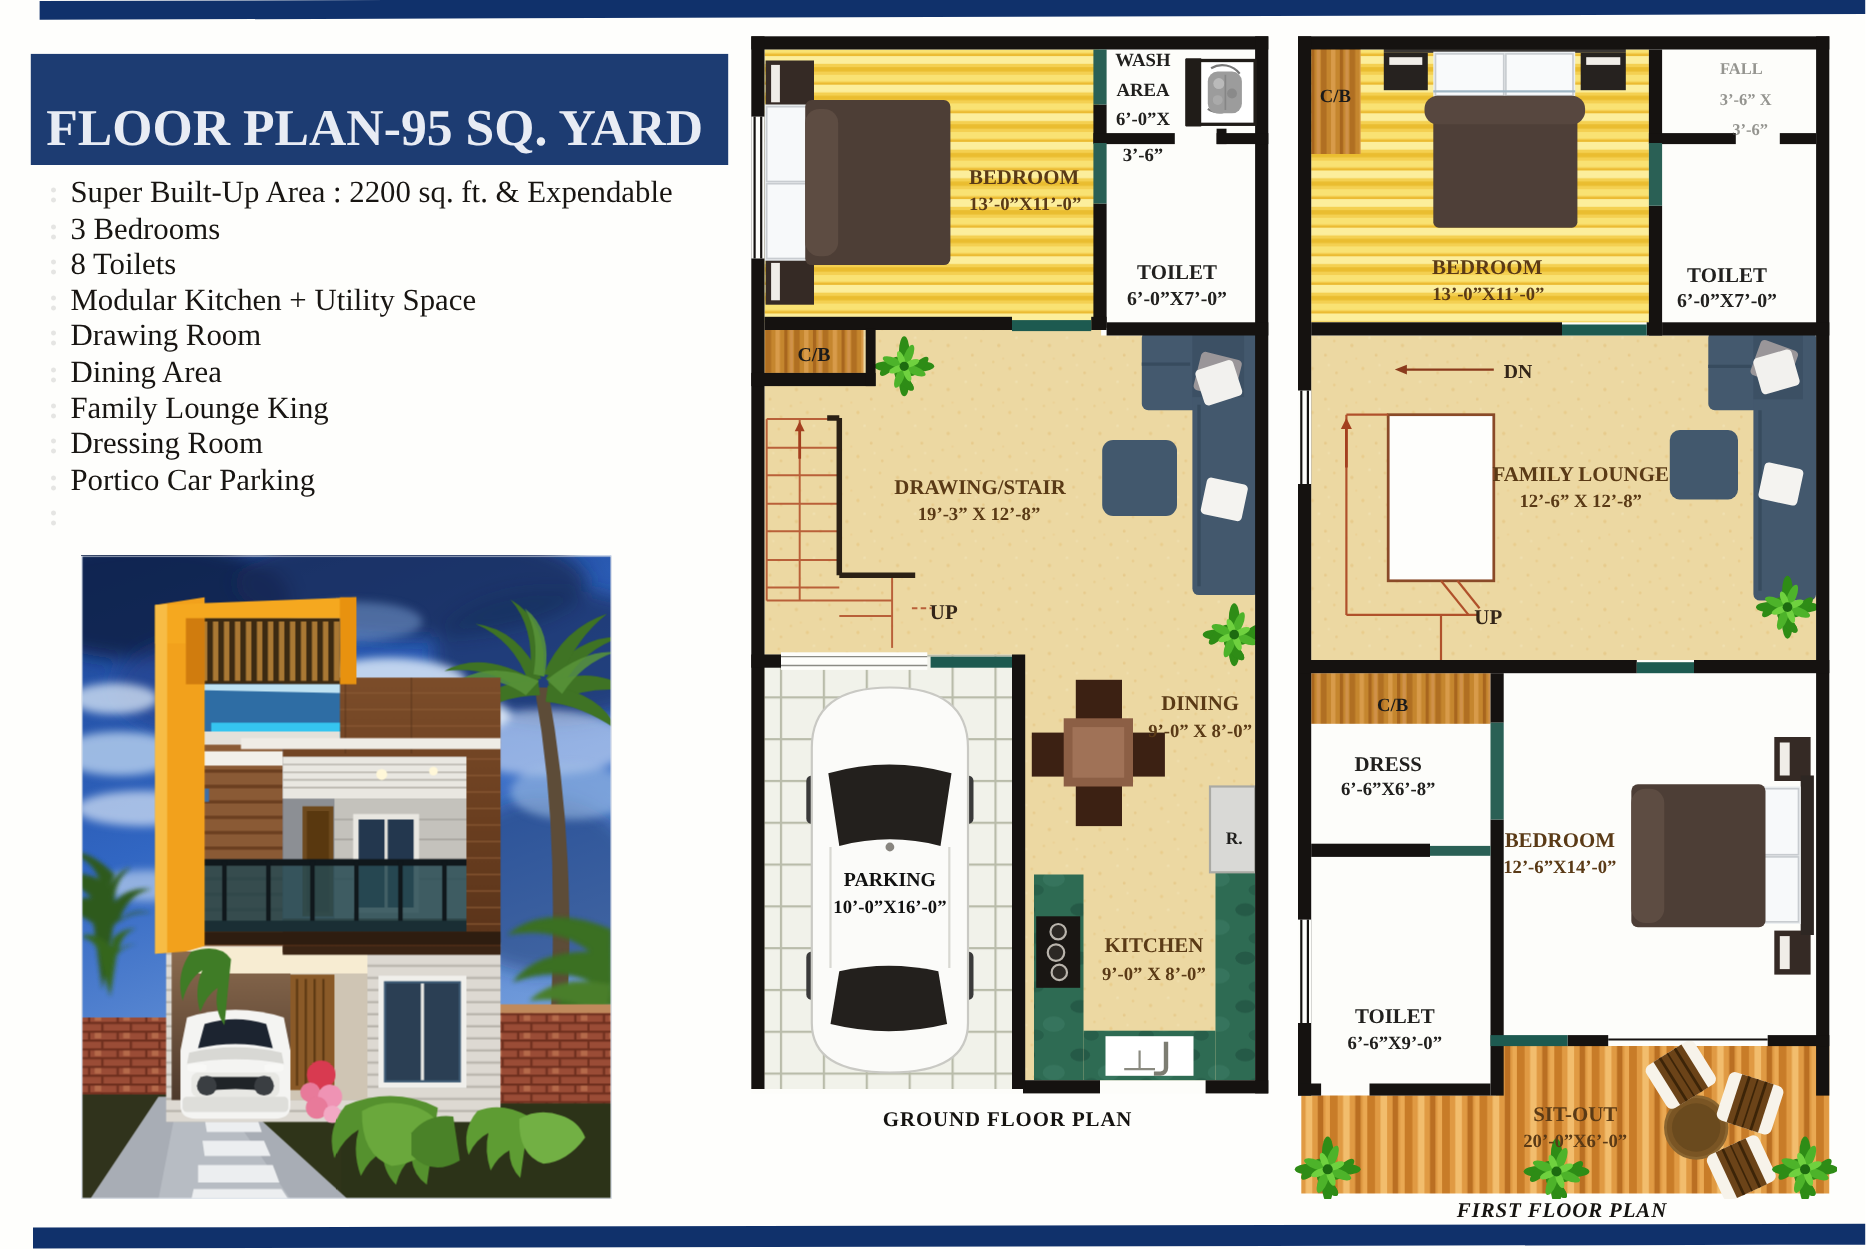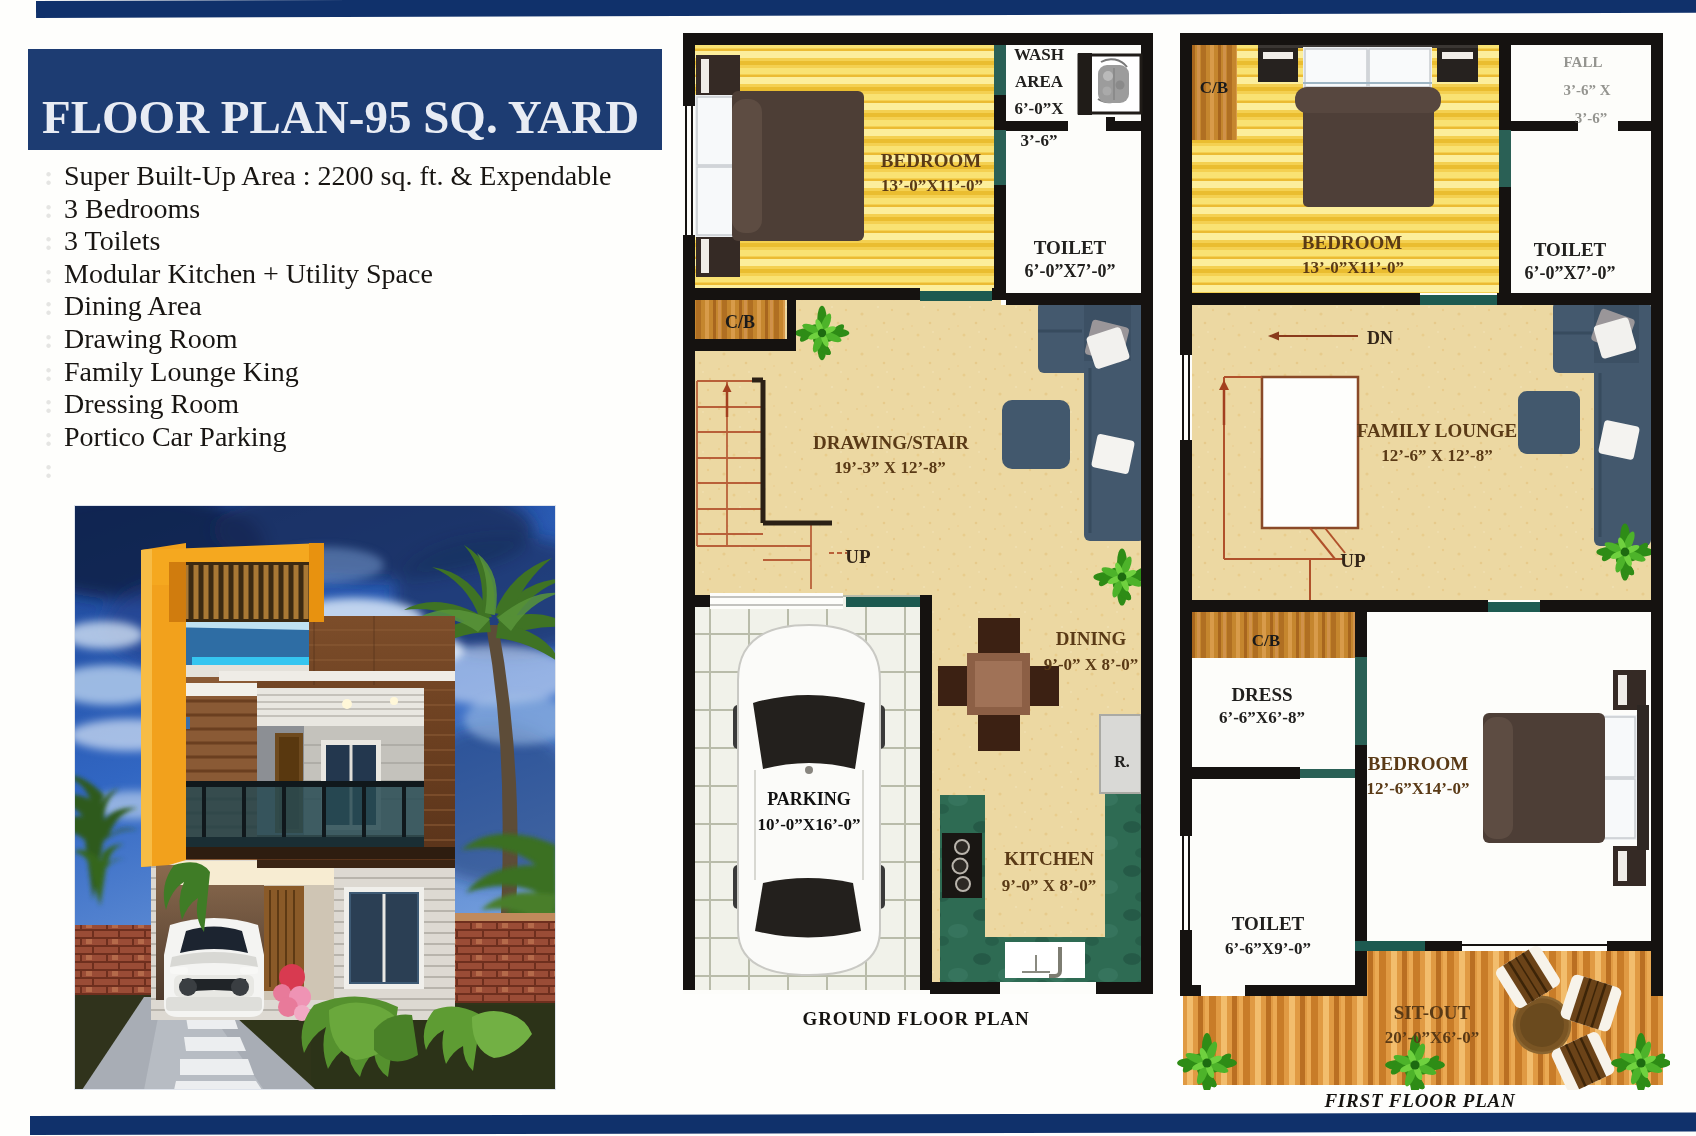--- a/index.html
+++ b/index.html
@@ -26,24 +26,24 @@
       <div>:</div>
       <div>:</div>
       <div>:</div>
       <div>:</div>
       <div>:</div>
 </div>
 
 <div class="abs" style="left:64px;top:160px;width:600px;font-size:28px;font-weight:normal;color:#181512;line-height:32.6px;white-space:nowrap;">
 <div>Super Built-Up Area : 2200 sq. ft. &amp; Expendable</div>
 <div>3 Bedrooms</div>
-<div>3 Toilets</div>
+<div>8 Toilets</div>
 <div>Modular Kitchen + Utility Space</div>
+<div>Drawing Room</div>
 <div>Dining Area</div>
-<div>Drawing Room</div>
 <div>Family Lounge King</div>
 <div>Dressing Room</div>
 <div>Portico Car Parking</div>
 </div>
 
 <div class="abs" id="photo" style="left:74px;top:505px;width:482px;height:585px;">
 <svg width="482" height="585" viewBox="0 0 482 585">
 <defs>
   <linearGradient id="skyg" x1="0" y1="0" x2="0.3" y2="1">
     <stop offset="0%" stop-color="#1c4494"></stop>

